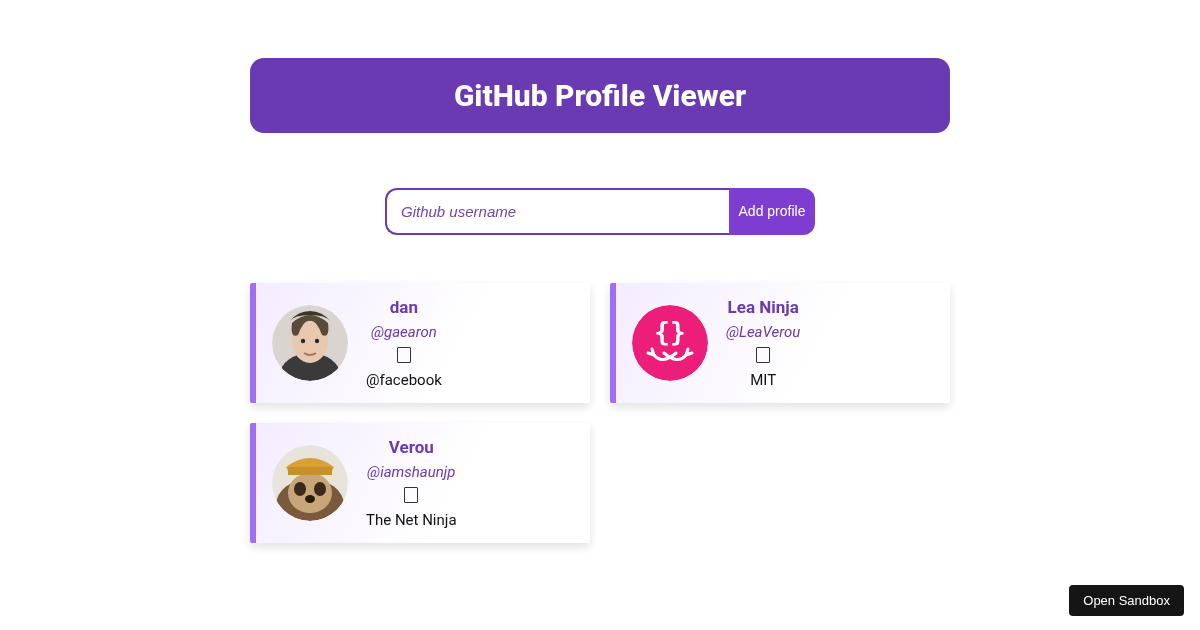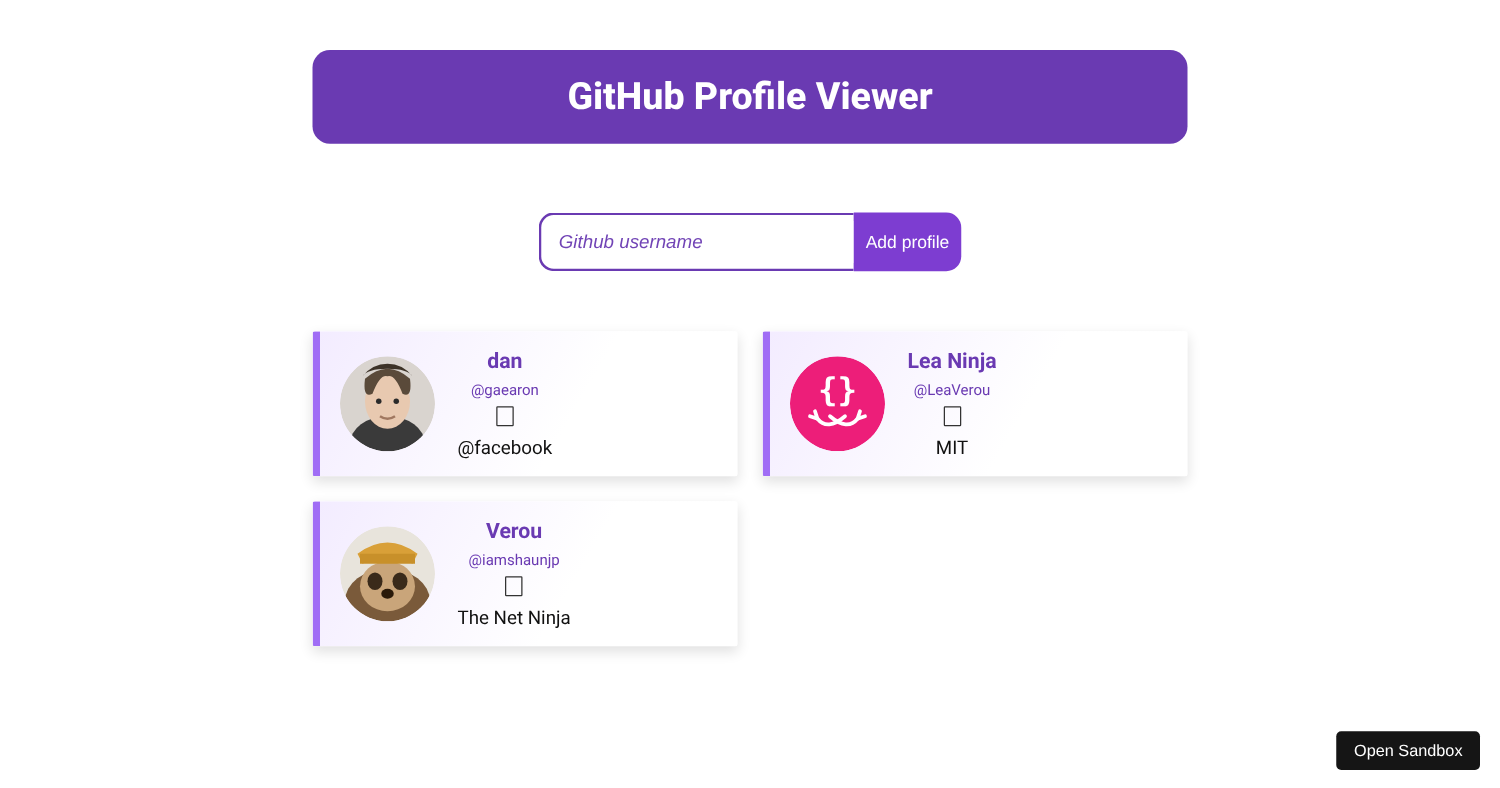--- a/index.html
+++ b/index.html
@@ -6,21 +6,21 @@
   body {
     font-family: -apple-system, BlinkMacSystemFont, "Segoe UI", Roboto, Helvetica, Arial, sans-serif;
     background: #ffffff;
     width: 1200px;
     height: 630px;
     overflow: hidden;
     position: relative;
   }
   .container {
     width: 700px;
-    margin: 0 auto;
+    margin: 18px auto;
     padding-top: 40px;
   }
   .header {
     background: #6a3ab2;
     color: #fff;
     text-align: center;
     border-radius: 14px;
     padding: 20px 10px;
     font-size: 30px;
     font-weight: 800;
@@ -28,21 +28,21 @@
   .form-row {
     display: flex;
     justify-content: center;
     margin-top: 55px;
   }
   .form {
     display: flex;
     align-items: stretch;
   }
   .username-input {
-    width: 252px;
+    width: 344px;
     padding: 13px 14px;
     font-size: 15px;
     font-style: italic;
     color: #6a3ab2;
     border: 2px solid #6a3ab2;
     border-right: none;
     border-radius: 12px 0 0 12px;
     outline: none;
     background: #fff;
   }
@@ -90,21 +90,22 @@
   }
   .avatar svg { width: 100%; height: 100%; display: block; }
   .info { display: flex; flex-direction: column; gap: 6px; }
   .name {
     color: #6a3ab2;
     font-weight: 700;
     font-size: 17px;
   }
   .handle {
     color: #6a3ab2;
-    font-size: 12px;
+    font-size: 15px;
+    font-style: italic;
   }
   .company {
     color: #111;
     font-size: 15px;
     display: flex;
     align-items: center;
     gap: 8px;
     flex-direction: column;
   }
   .company-icon {

